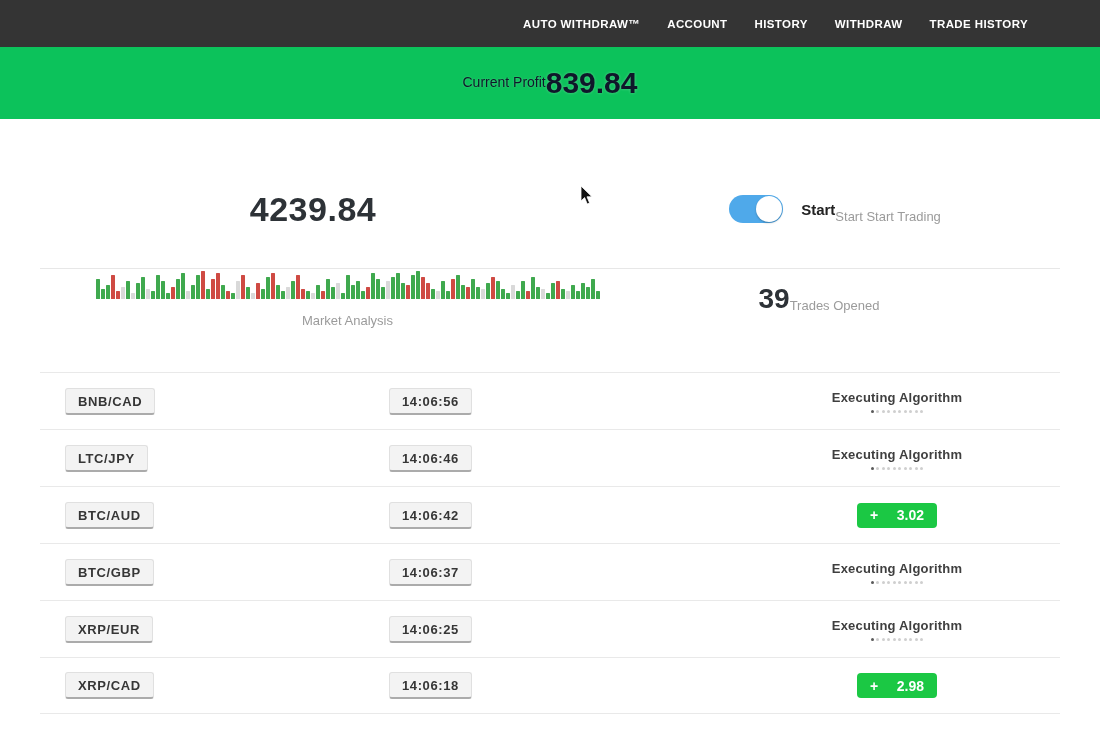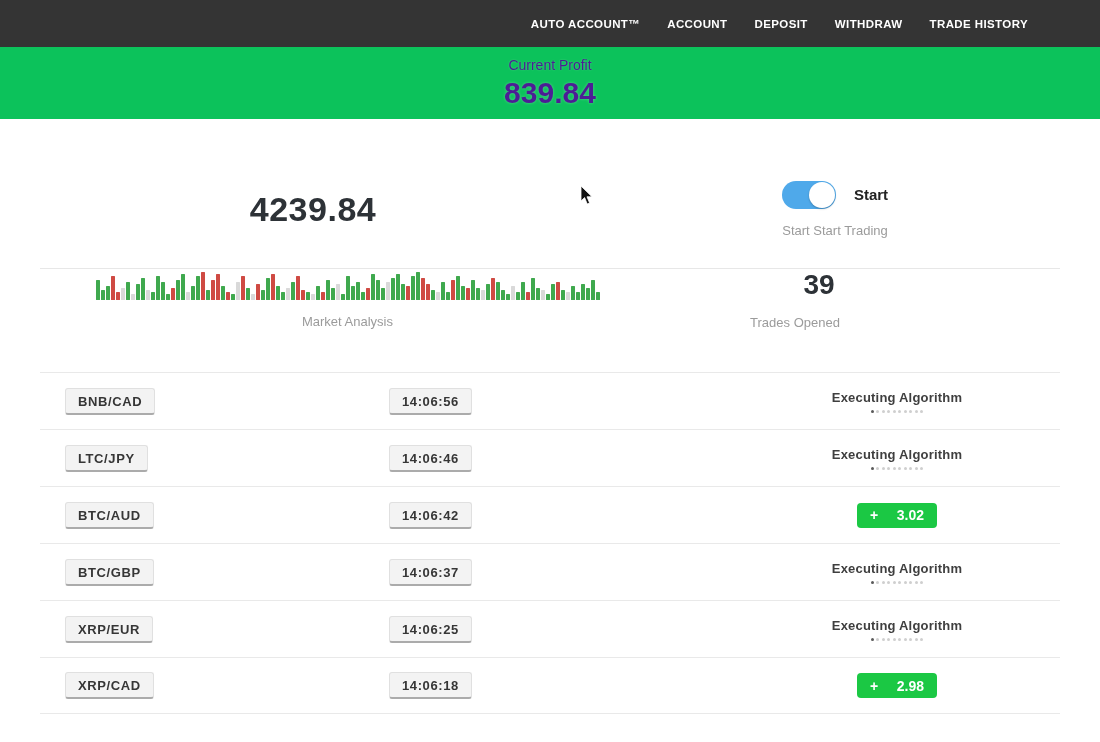--- a/index.html
+++ b/index.html
@@ -17,33 +17,33 @@
     display:flex; align-items:center; justify-content:flex-end;
     padding-right:72px; gap:27px;
   }
   .nav-item {
     color:#ffffff; font-size:11.5px; font-weight:bold;
     letter-spacing:.4px; cursor:pointer; white-space:nowrap;
   }
 
   
   .banner {
-    height:72px; background:#0cc25b; color:#4c1d95;
-    display:flex; flex-direction:column; align-items:center; justify-content:center;
+    height:72px; background:#0cc25b; color:#0f172a;
+    display:flex; flex-direction:row; align-items:center; justify-content:center;
   }
   .banner-label { font-size:14px; margin-bottom:3px; text-shadow:0 0 2px rgba(255,255,255,.25); }
   .banner-value { font-size:30px; font-weight:bold; text-shadow:0 0 3px rgba(255,255,255,.3); }
 
   
   .stats-row { display:flex;margin-top:31px; }
   .stats-row-1 { height:118px; }
   .stats-row-2 { height:104px; border-top:1px solid #e7e7e7; margin:0 40px; padding:0; }
   .stats-row-2-inner { display:flex; width:100%; }
   .col-left  { width:586px; display:flex; flex-direction:column; justify-content:center; }
-  .col-right { flex:1; padding-right:56px; display:flex; flex-direction:column; justify-content:center; }
+  .col-right { flex:1; padding-right:56px; display:flex; flex-direction:row; justify-content:center; align-items:center; }
   .stats-row-1 .col-left { width:626px; }
   .stats-row-2 .col-left { width:546px;justify-content:center; }
 
   .balance-value { font-size:34px; font-weight:bold; color:#2d3237; text-align:center; letter-spacing:.5px; }
   .muted-caption { font-size:13px; color:#9b9b9b; margin-top:14px; text-align:center; }
 
   .toggle-group { display:flex; align-items:center; justify-content:center; }
   .toggle {
     width:54px; height:28px; border-radius:14px; background:#4fa9ea;
     position:relative; cursor:pointer; flex:none;
@@ -94,23 +94,23 @@
     padding:0 13px;
   }
 
   
   .cursor { position:absolute; left:580px; top:186px; pointer-events:none; }
 </style>
 </head>
 <body>
 
 <div class="topnav">
-  <span class="nav-item">AUTO ACCOUNT™</span>
+  <span class="nav-item">AUTO WITHDRAW™</span>
   <span class="nav-item">ACCOUNT</span>
-  <span class="nav-item">DEPOSIT</span>
+  <span class="nav-item">HISTORY</span>
   <span class="nav-item">WITHDRAW</span>
   <span class="nav-item">TRADE HISTORY</span>
 </div>
 
 <div class="banner" style="background: rgb(12, 194, 91);">
   <div class="banner-label">Current Profit</div>
   <div class="banner-value">839.84</div>
 </div>
 
 <div class="stats-row stats-row-1">

